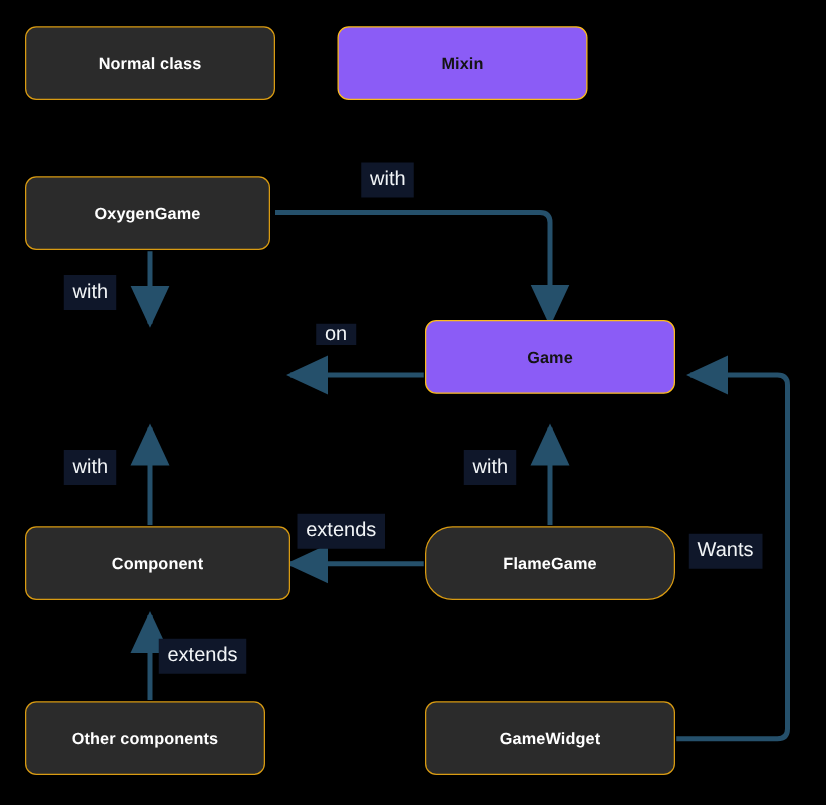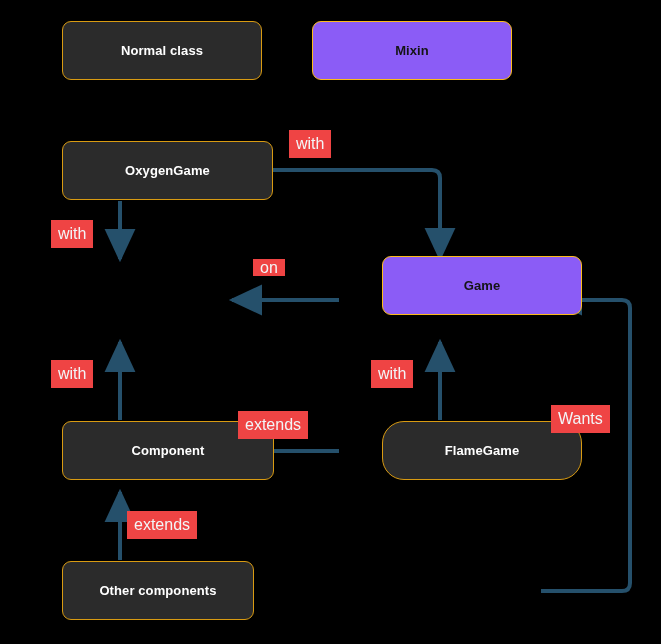--- a/index.html
+++ b/index.html
@@ -26,36 +26,35 @@
   .node {
     position: absolute;
     box-sizing: border-box;
     border-radius: 9px;
     display: flex;
     align-items: center;
     justify-content: center;
     font-size: 13px;
     font-weight: bold;
     letter-spacing: 0.1px;
-    margin-left: 42px;
   }
   .node.klass {
     background: #2b2b2b;
     border: 1.6px solid #d99b12;
     color: #ffffff;
   }
   .node.mixin {
     background: #8b5cf6;
     border: 1.6px solid #fcbc1c;
     color: #141414;
   }
   .edge-label {
     position: absolute;
     box-sizing: border-box;
-    background: #ef4444;
+    background: #0f172a;
     color: #f2f5f7;
     font-size: 16px;
     font-weight: normal;
     display: flex;
     align-items: center;
     justify-content: center;
     line-height: 1;
     padding: 0 7px;
     white-space: nowrap;
   }
@@ -83,41 +82,44 @@
     </g>
   </svg>
 
   <div class="node klass" style="left:20px; top:21px; width:200px; height:59px;">
     <span>Normal class</span>
   </div>
   <div class="node mixin" style="left:270px; top:21px; width:200px; height:59px;">
     <span>Mixin</span>
   </div>
 
-  <div class="node klass" style="left:20px; top:141px; width:211px; height:59px;">
+  <div class="node klass" style="left:20px; top:141px; width:196px; height:59px;">
     <span>OxygenGame</span>
   </div>
 
 
   <div class="node mixin" style="left:340px; top:256px; width:200px; height:59px;">
     <span>Game</span>
   </div>
 
   <div class="node klass" style="left:20px; top:421px; width:212px; height:59px;">
     <span>Component</span>
   </div>
 
   <div class="node klass" style="left:340px; top:421px; width:200px; height:59px;border-radius:22px;">
     <span>FlameGame</span>
   </div>
 
   <div class="node klass" style="left:20px; top:561px; width:192px; height:59px;">
     <span>Other components</span>
   </div>
 
+  <div class="node klass" style="left:340px; top:561px; width:200px; height:59px;">
+    <span>GameWidget</span>
+  </div>
 
   <div class="edge-label" style="left:289px; top:130px; height:28px;">
     <span>with</span>
   </div>
 
   <div class="edge-label" style="left:51px; top:220px; height:28px;">
     <span>with</span>
   </div>
 
   <div class="edge-label" style="left:253px; top:259px; height:17px;">
@@ -133,17 +135,17 @@
   </div>
 
   <div class="edge-label" style="left:238px; top:411px; height:28px;">
     <span>extends</span>
   </div>
 
   <div class="edge-label" style="left:127px; top:511px; height:28px;">
     <span>extends</span>
   </div>
 
-  <div class="edge-label" style="left:551px; top:405px; height:28px;">
+  <div class="edge-label" style="left:551px; top:427px; height:28px;">
     <span>Wants</span>
   </div>
 
 </div>
 
 </body></html>

